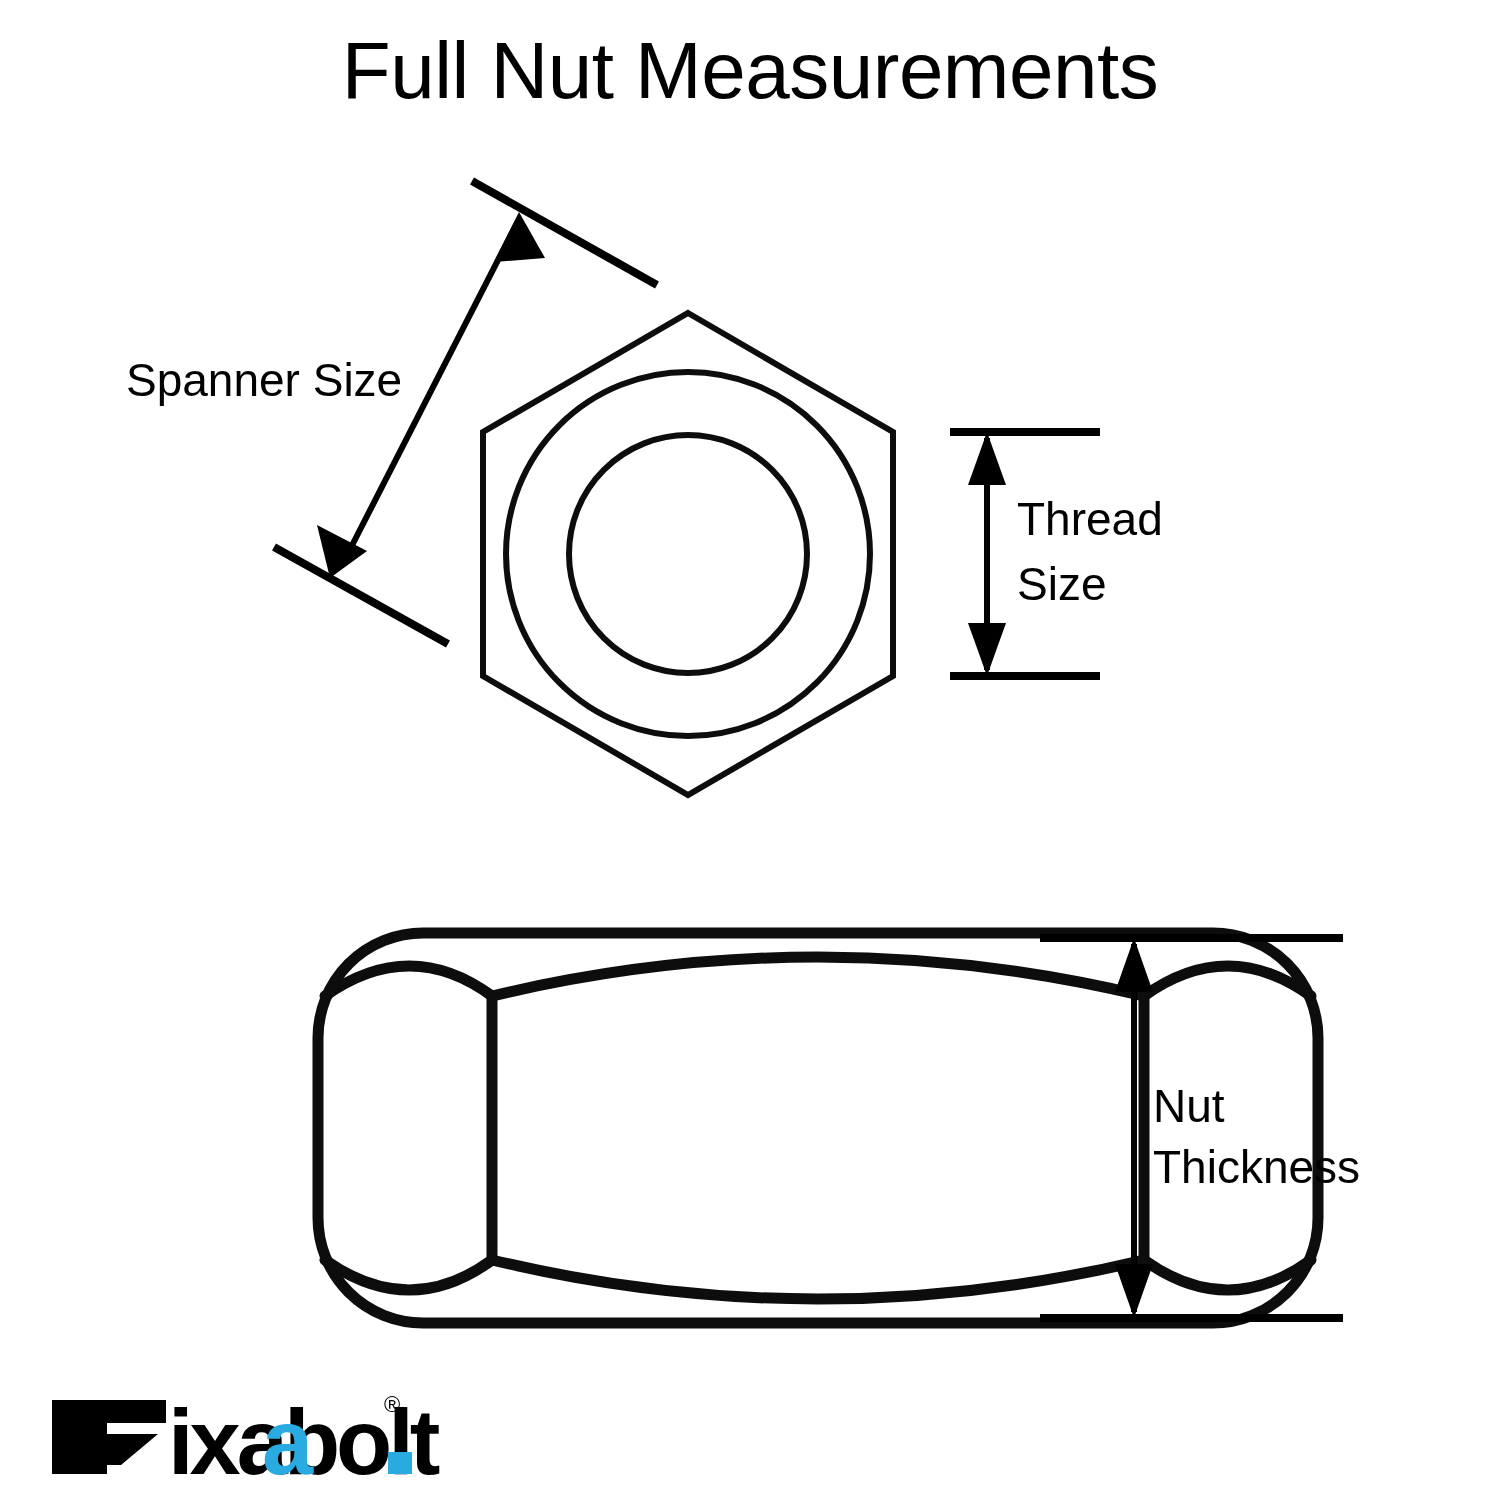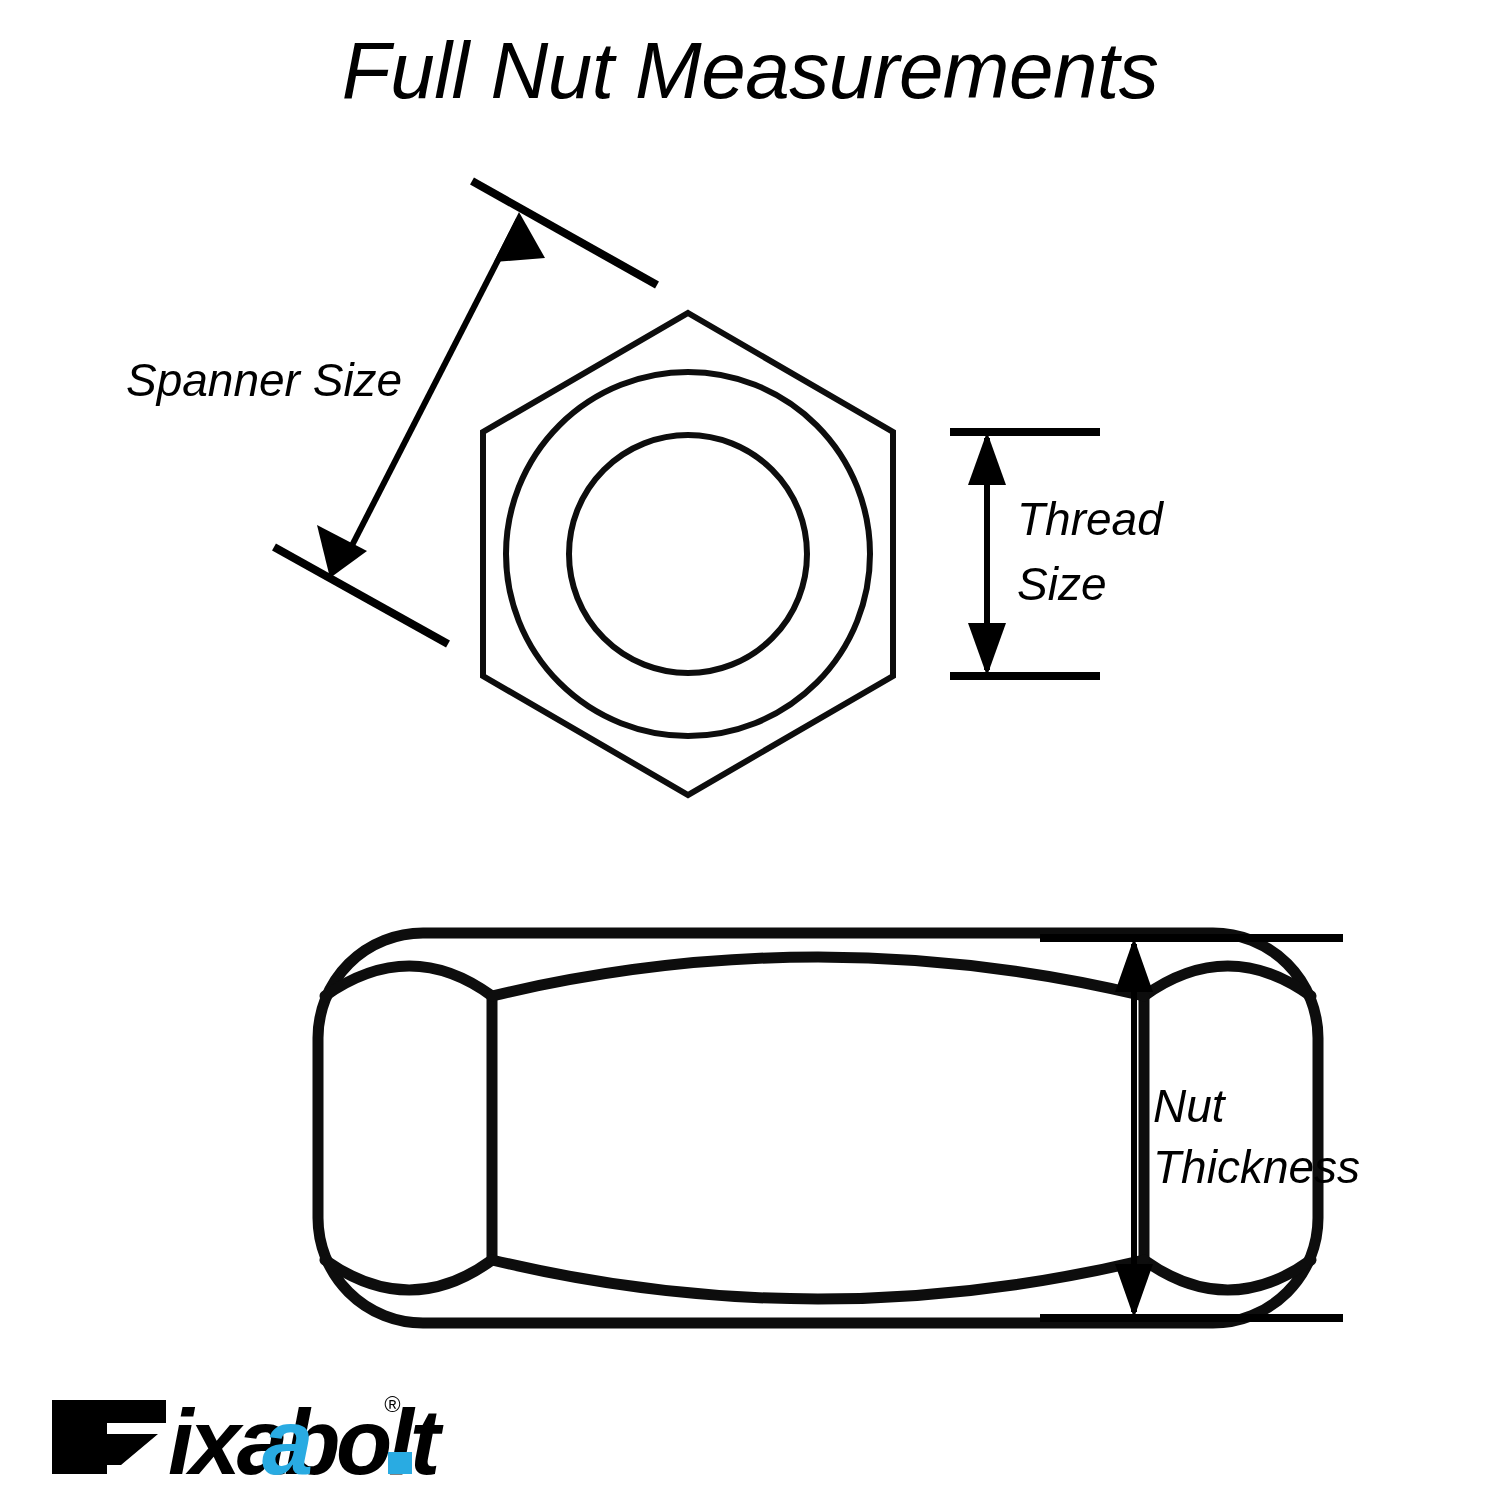--- a/index.html
+++ b/index.html
@@ -13,21 +13,20 @@
     height: 1500px;
     font-family: "Liberation Sans", sans-serif;
     color: #000000;
     overflow: hidden;
   }
   #canvas {
     position: relative;
     width: 1248px;
     height: 1500px;
     background: #ffffff;
-    font-style: italic;
   }
   #diagram-svg {
     position: absolute;
     left: 0;
     top: 0;
     width: 1500px;
     height: 1500px;
     display: block;
   }
   .dia-title {

